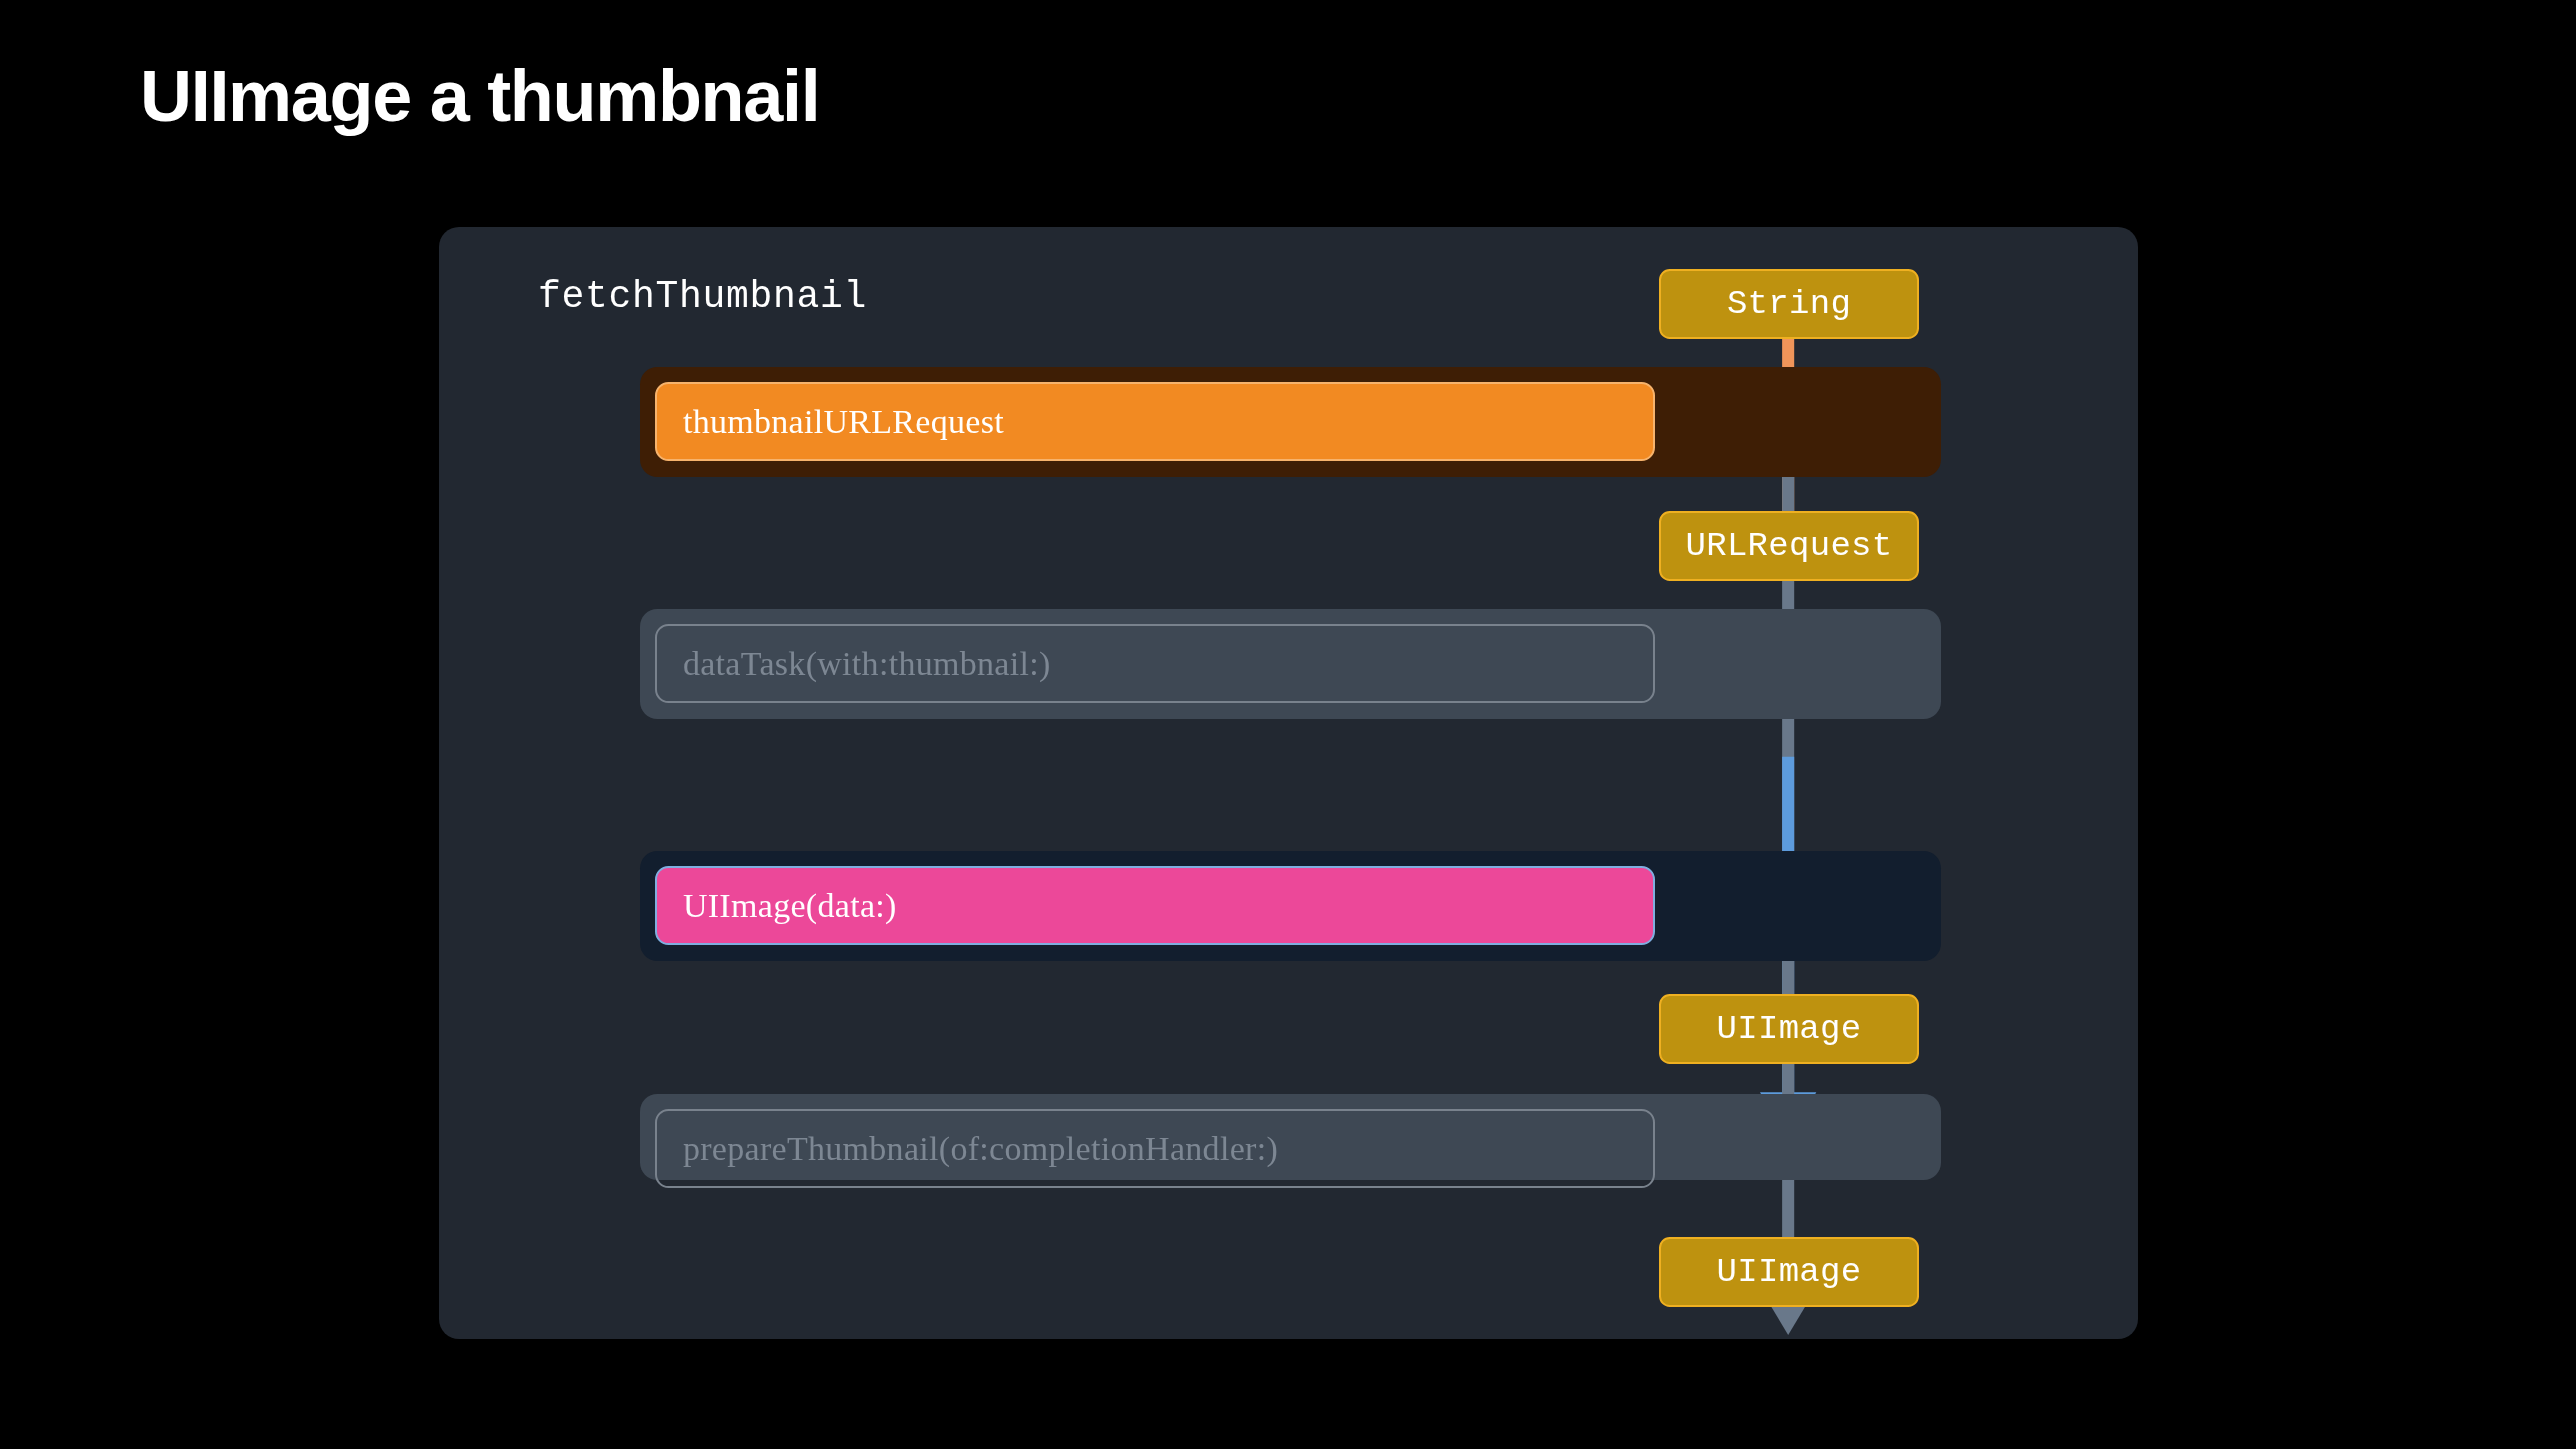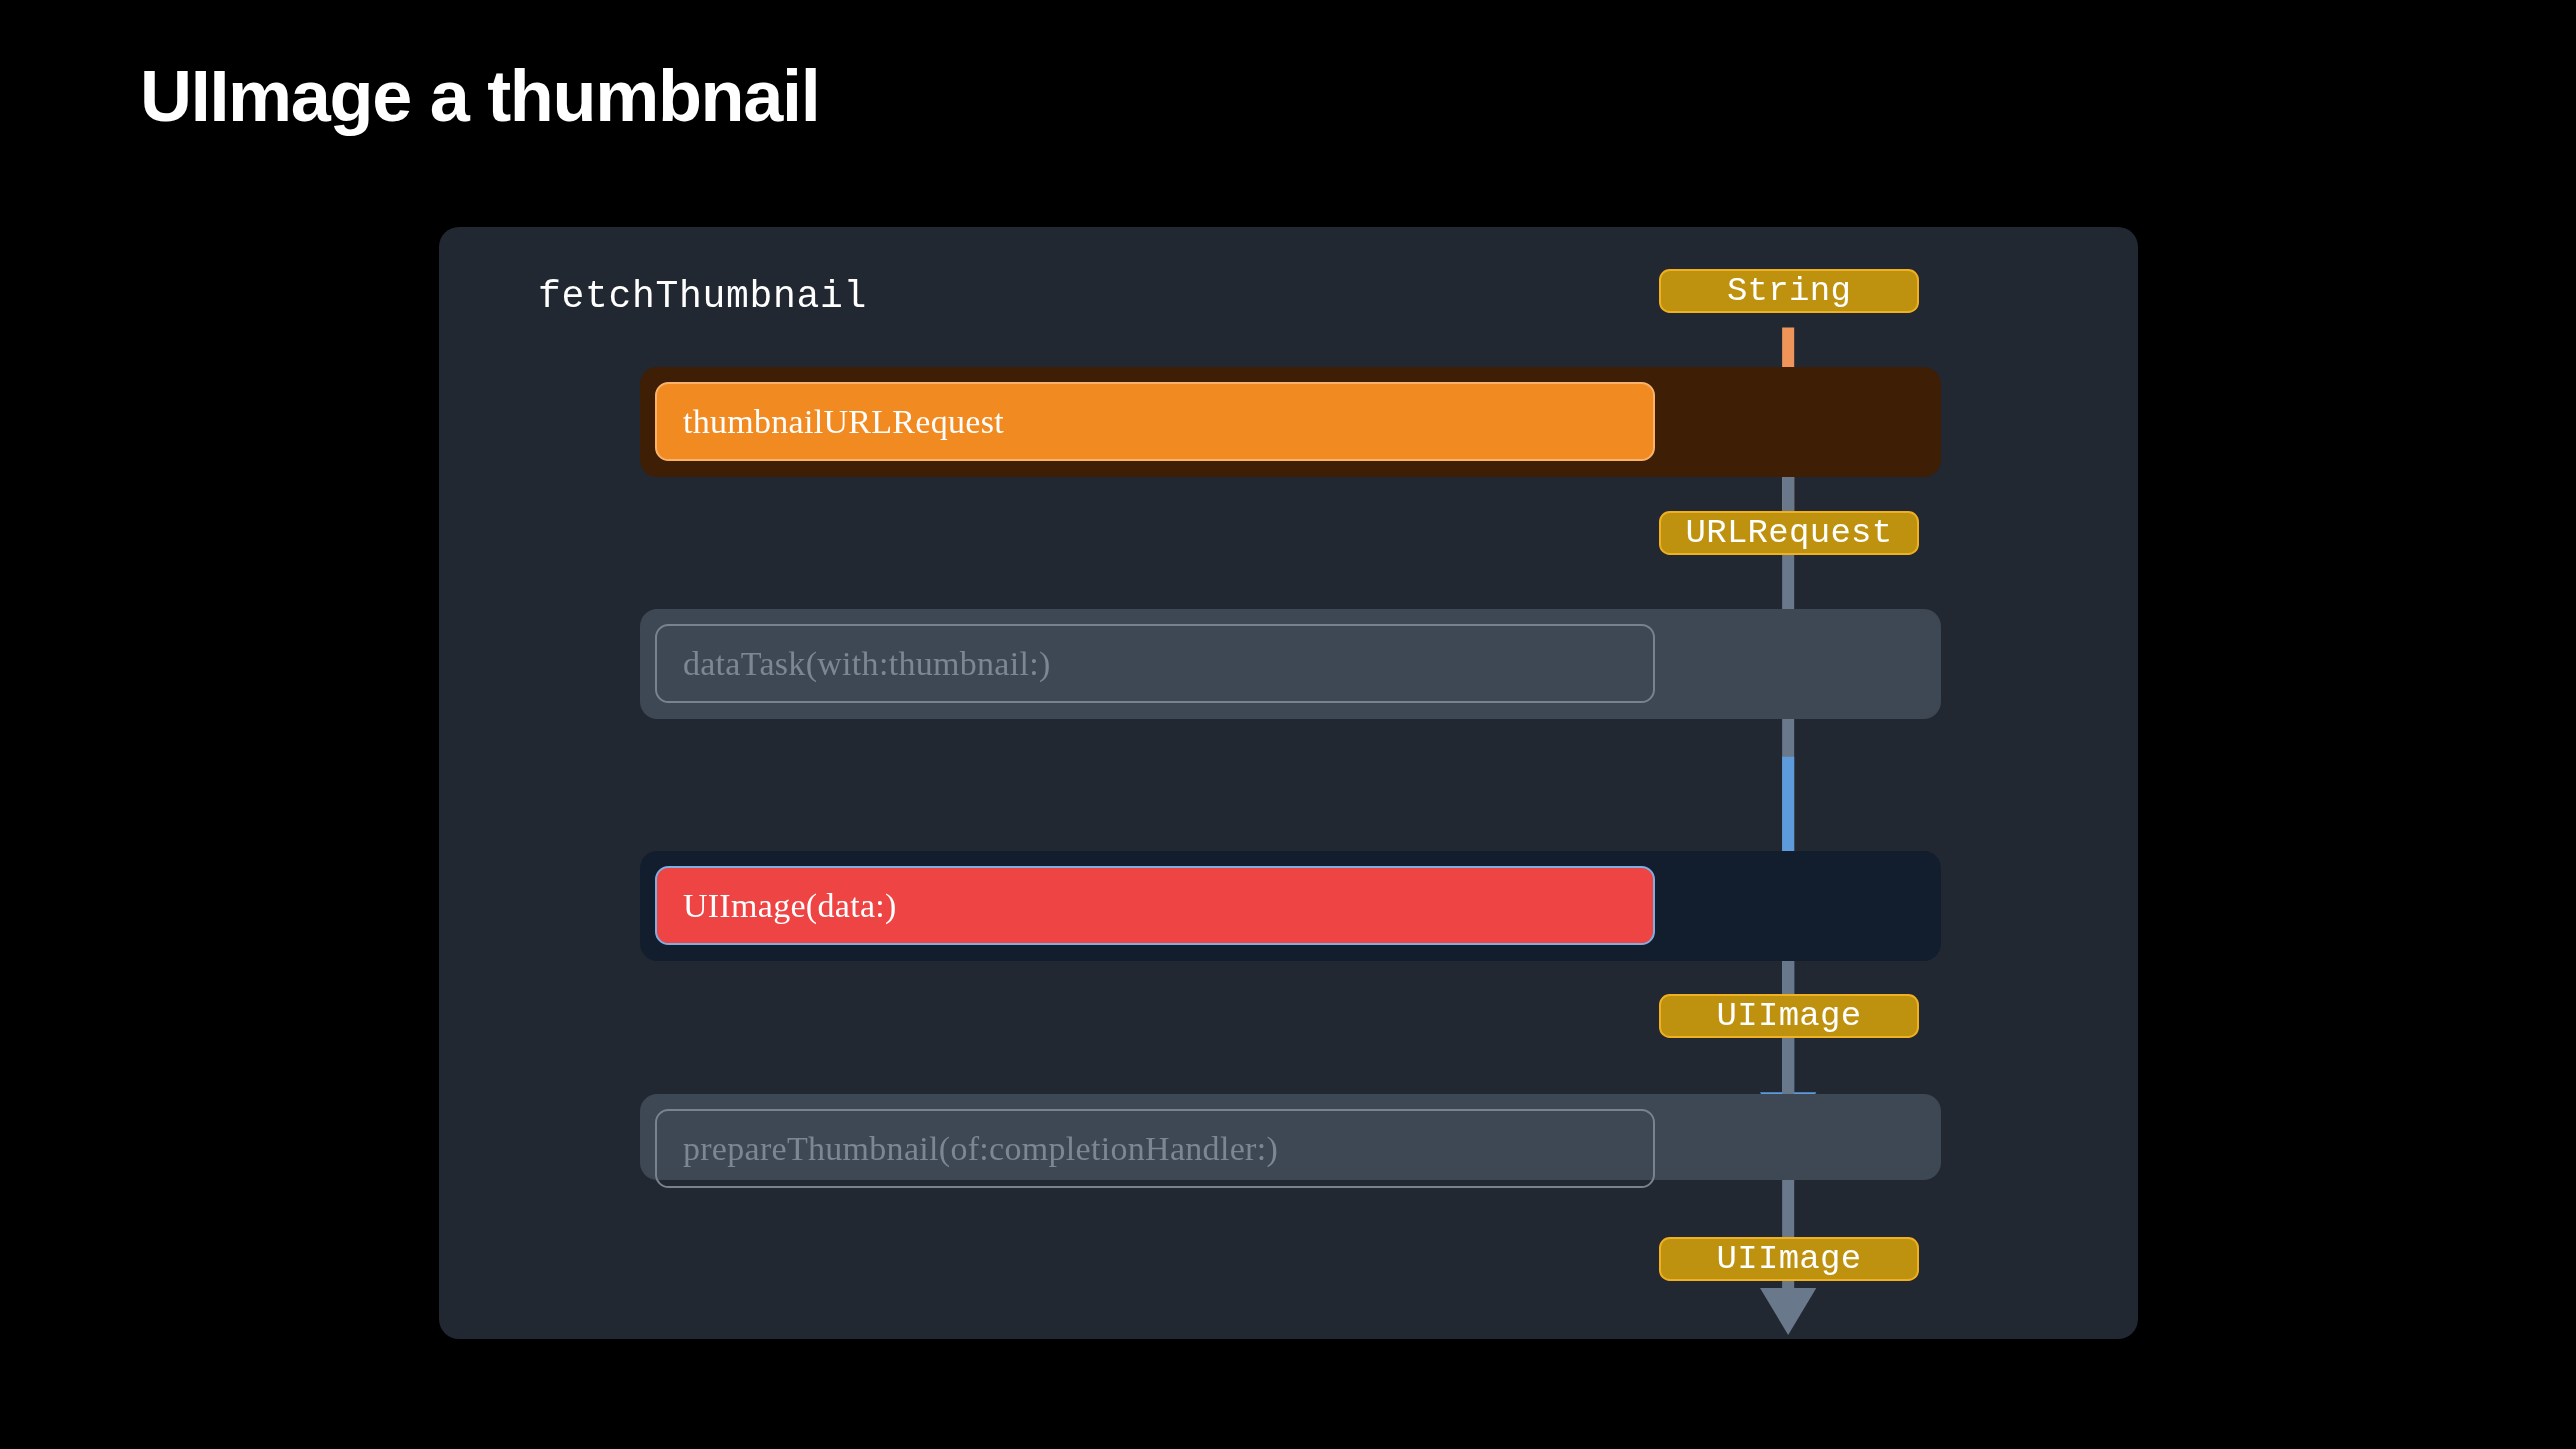--- a/index.html
+++ b/index.html
@@ -99,32 +99,32 @@
     letter-spacing: 0.3px;
   }
 
   
   .op-row.orange            { background: #3E1E05; }
   .op-row.orange .op-pill   { background: #F28A22; border: 2px solid #F7B36C; }
   .op-row.orange .op-label  { color: #FFFFFF; }
 
   
   .op-row.blue              { background: #121E2E; }
-  .op-row.blue .op-pill     { background: #ef4444; border: 2px solid #7FAEE0; }
+  .op-row.blue .op-pill     { background: #ec4899; border: 2px solid #7FAEE0; }
   .op-row.blue .op-label    { color: #FFFFFF; }
 
   
   .op-row.grey              { background: #3E4854; }
   .op-row.grey .op-pill     { background: transparent; border: 2.7px solid #79828D; }
   .op-row.grey .op-label    { color: #7D8793; }
 
   
   .type-badge {
     position: absolute;
-    height: 44px;
+    height: 70px;
     border-radius: 10.7px;
     box-sizing: border-box;
     background: #BE920F;
     border: 2.7px solid #EFB021;
     display: flex;
     align-items: center;
     justify-content: center;
   }
   .type-badge .badge-label {
     font-family: "Liberation Mono", monospace;

